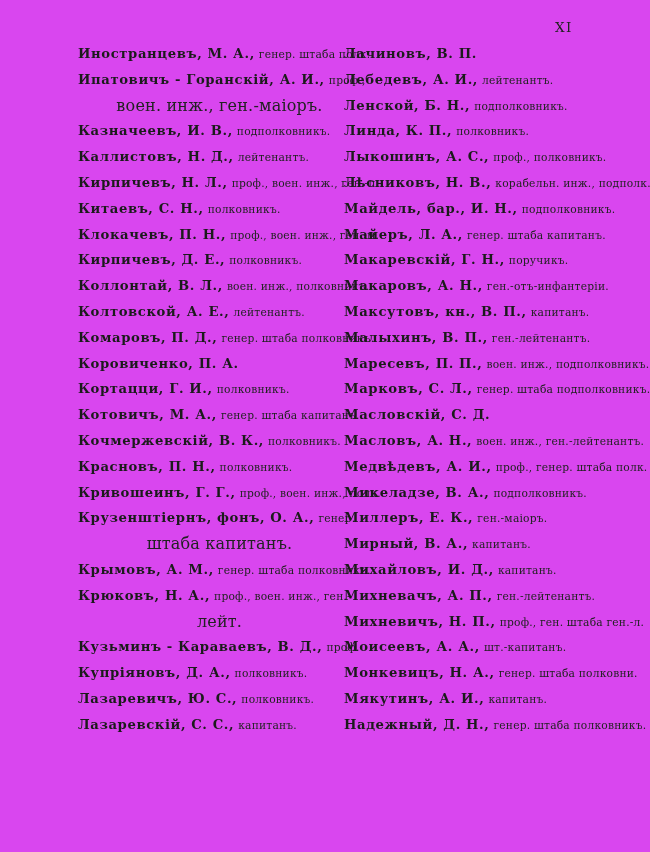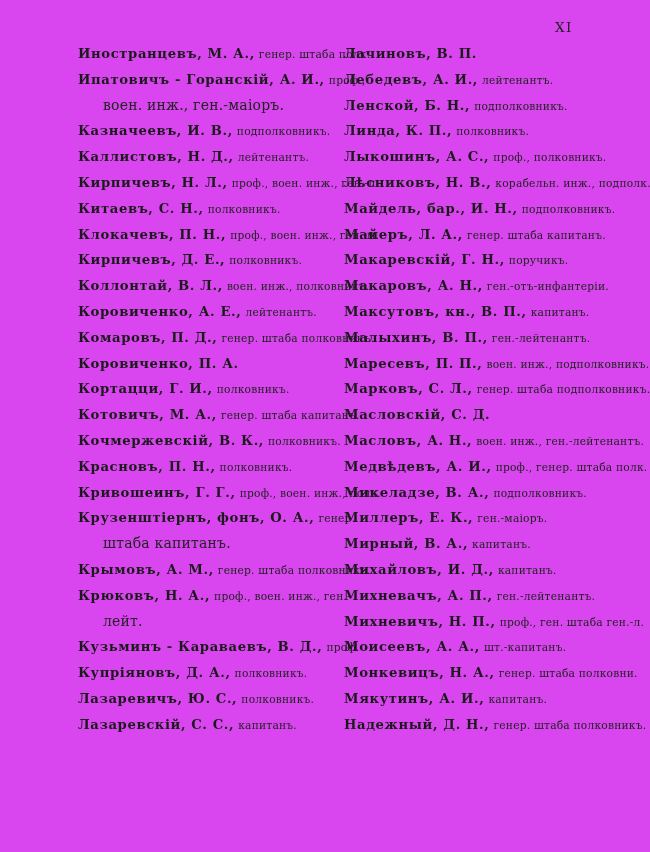--- a/index.html
+++ b/index.html
@@ -47,23 +47,24 @@
     letter-spacing: 0.2px;
     margin-left: 4px;
     color: #222;
   }
   .cont {
     display: block;
     white-space: nowrap;
     height: 25.8px;
     line-height: 25.8px;
     padding-left: 25px;
-    font-size: 14px;
+    font-size: 16px;
     letter-spacing: 0.2px;
     color: #222;
+    text-align: center;
   }
 </style>
 </head>
 <body>
 
 <div class="page">
   <div class="page-number">XI</div>
   <div class="column col-0">
   <div class="entry">
     <span class="entry-line">
@@ -124,21 +125,21 @@
 
   <div class="entry">
     <span class="entry-line">
       <span class="name">Коллонтай, В. Л.,</span><span class="rank">воен. инж., полковникъ.</span>
     </span>
 
   </div>
 
   <div class="entry">
     <span class="entry-line">
-      <span class="name">Коровиченко, А. Е.,</span><span class="rank">лейтенантъ.</span>
+      <span class="name">Колтовской, А. Е.,</span><span class="rank">лейтенантъ.</span>
     </span>
 
   </div>
 
   <div class="entry">
     <span class="entry-line">
       <span class="name">Комаровъ, П. Д.,</span><span class="rank">генер. штаба полковникъ.</span>
     </span>
 
   </div>

